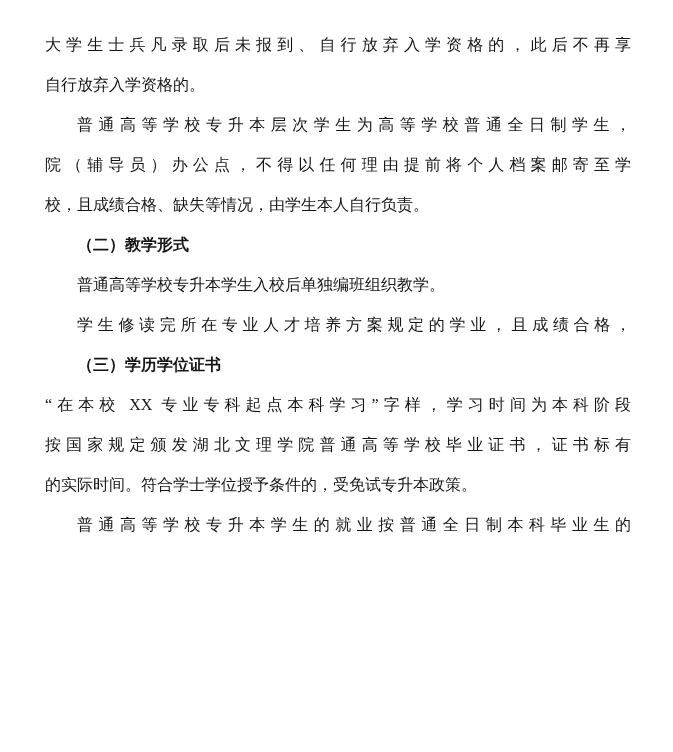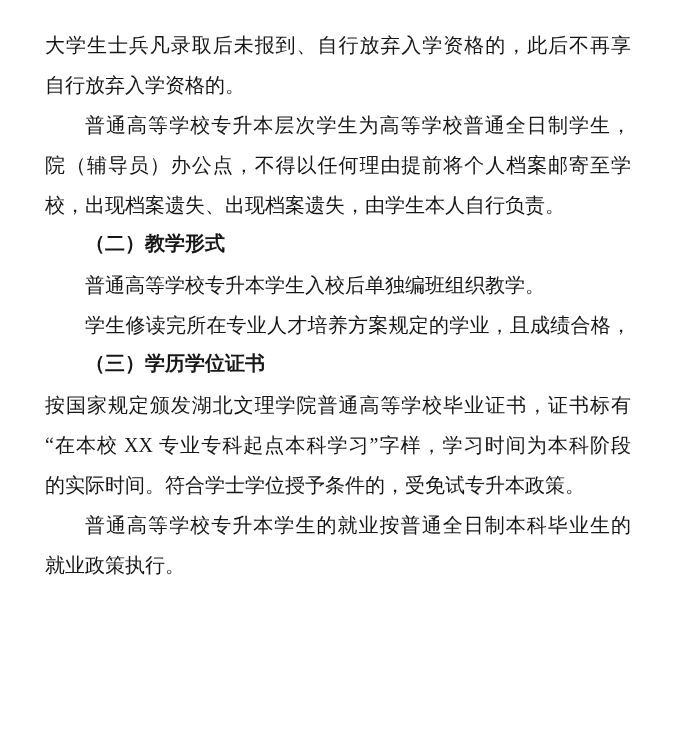--- a/index.html
+++ b/index.html
@@ -7,57 +7,56 @@
     padding: 0;
   }
   .page {
     position: relative;
     width: 673px;
     height: 752px;
     box-sizing: border-box;
     padding: 25px 42px 0 45px;
     overflow: hidden;
     font-family: "Liberation Serif", "DejaVu Serif", serif;
-    font-size: 20px;
+    font-size: 16px;
   }
   .doc-body {
     width: 100%;
   }
   .line {
     line-height: 40px;
     height: 40px;
     text-align: justify;
     text-align-last: left;
     white-space: normal;
     overflow: hidden;
   }
   .line.fill {
     text-align-last: justify;
   }
   .line.indent {
     text-indent: 2em;
   }
   .line.bold {
     font-weight: bold;
-    font-family: Liberation Mono, monospace;
+    font-family: Liberation Sans, sans-serif;
   }
 </style>
 </head>
 <body style="background: rgb(255, 255, 255);">
 
 <div class="page" style="background: rgb(255, 255, 255); color: rgb(22, 22, 22);">
   <div class="doc-body">
       <div class="line fill">大学生士兵凡录取后未报到、自行放弃入学资格的，此后不再享</div>
       <div class="line">自行放弃入学资格的。</div>
       <div class="line indent fill">普通高等学校专升本层次学生为高等学校普通全日制学生，</div>
       <div class="line fill">院（辅导员）办公点，不得以任何理由提前将个人档案邮寄至学</div>
-      <div class="line">校，出现档案遗失、出现档案遗失，由学生本人自行负责。</div>
+      <div class="line">校，且成绩合格、缺失等情况，由学生本人自行负责。</div>
       <div class="line indent bold">（二）教学形式</div>
       <div class="line indent">普通高等学校专升本学生入校后单独编班组织教学。</div>
       <div class="line indent fill">学生修读完所在专业人才培养方案规定的学业，且成绩合格，</div>
       <div class="line indent bold">（三）学历学位证书</div>
+      <div class="line fill">“在本校 XX 专业专科起点本科学习”字样，学习时间为本科阶段</div>
       <div class="line fill">按国家规定颁发湖北文理学院普通高等学校毕业证书，证书标有</div>
-      <div class="line fill">“在本校 XX 专业专科起点本科学习”字样，学习时间为本科阶段</div>
       <div class="line">的实际时间。符合学士学位授予条件的，受免试专升本政策。</div>
       <div class="line indent fill">普通高等学校专升本学生的就业按普通全日制本科毕业生的</div>
-      <div class="line">就业政策执行。</div>
     </div>
 </div>
 
 </body></html>

